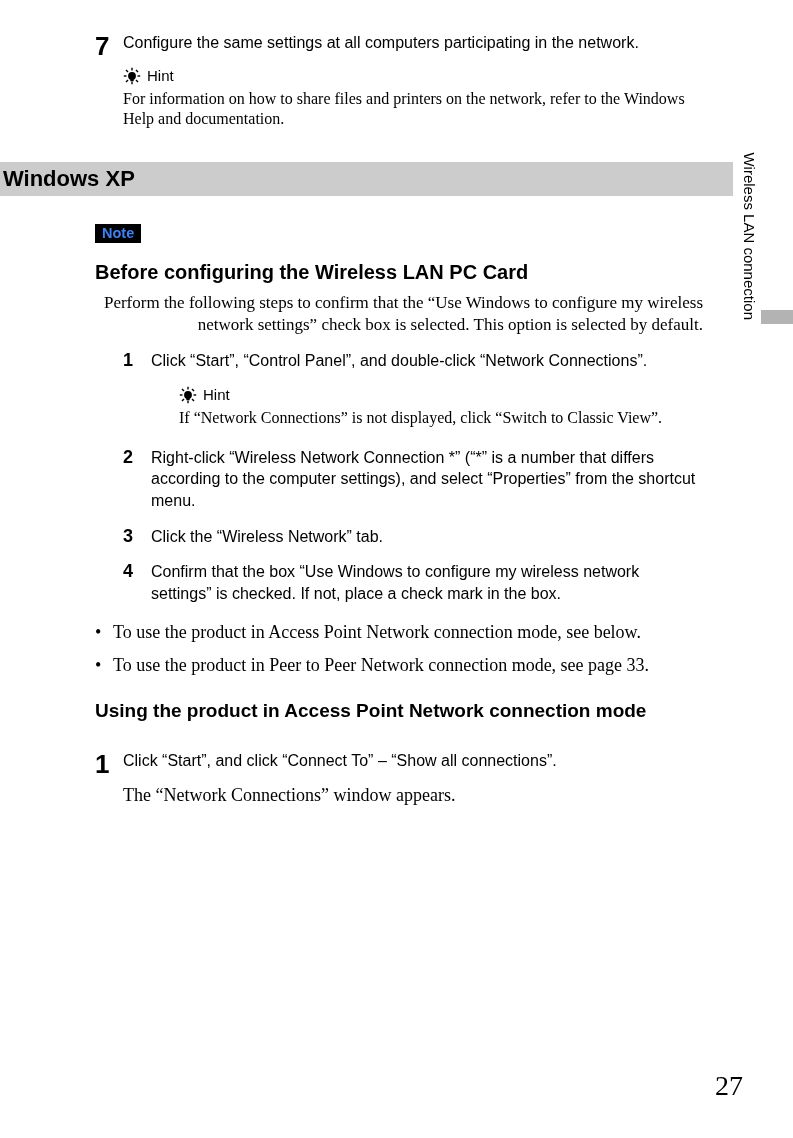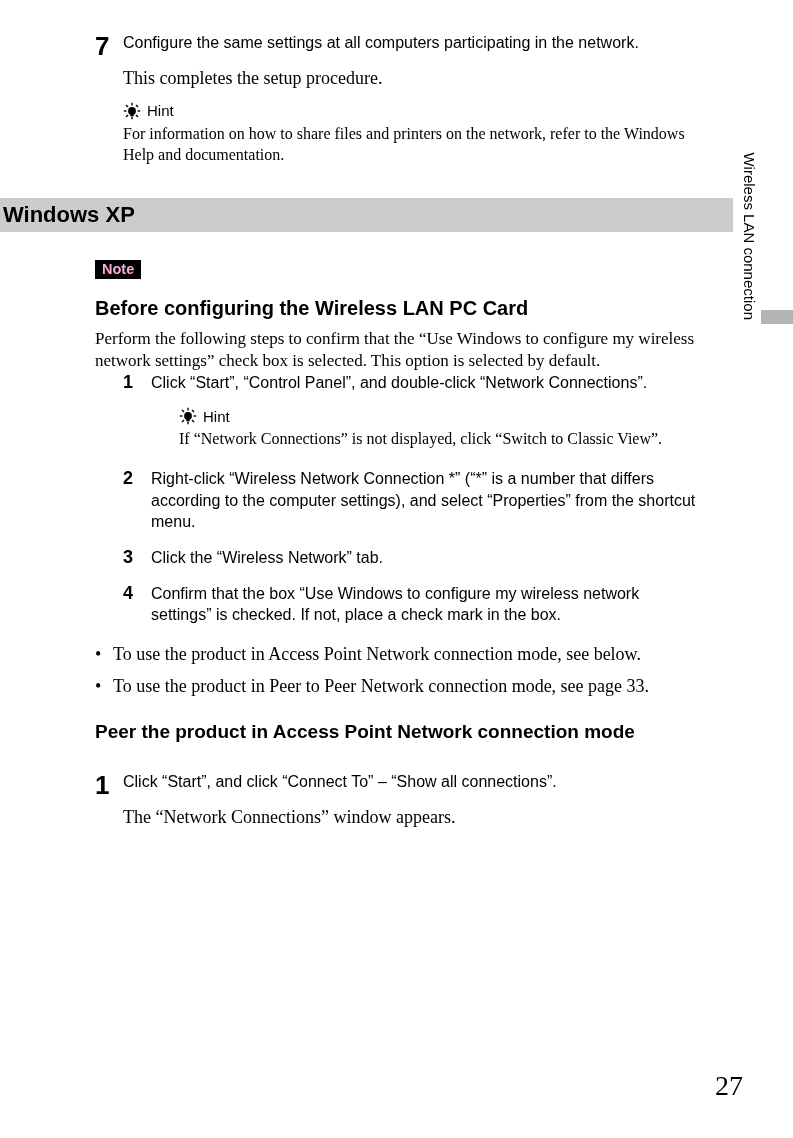--- a/index.html
+++ b/index.html
@@ -93,37 +93,39 @@
     width: 720px;
     background: #cccccc;
     padding: 4px 10px 4px 3px;
     font-family: Arial, Helvetica, sans-serif;
     font-weight: bold;
     font-size: 22px;
   }
   .note-box {
     display: inline-block;
     background: #000;
-    color: #f9a8d4;
+    color: #3b82f6;
     font-family: Arial, Helvetica, sans-serif;
     font-weight: bold;
     font-size: 14.5px;
     padding: 1px 7px 2px;
     margin-bottom: 18px;
   }
   .sub-heading {
     font-family: Arial, Helvetica, sans-serif;
     font-weight: bold;
     font-size: 20px;
     margin-bottom: 8px;
   }
   .intro-text {
     font-family: "Times New Roman", Times, serif;
     font-size: 17px;
     line-height: 1.3;
+    margin-bottom: 14px;
+    text-align: right;
   }
   .ord-list {
     margin-left: 28px;
   }
   .ord-list .step-row .step-num {
     font-size: 18px;
   }
   .ord-list .step-row {
     margin-bottom: 14px;
   }
@@ -160,21 +162,20 @@
 
 <div class="tab-marker"></div>
 <div class="side-label">Wireless LAN connection</div>
 
 <div class="page">
 
   <div class="step-row">
     <div class="step-num big">7</div>
     <div class="step-body">Configure the same settings at all computers participating in the network.</div>
   </div>
-  <div class="step-sub">This completes the setup procedure.</div>
 
   <div class="hint-row">
     <span class="hint-icon">
       <svg width="18" height="18" viewBox="0 0 18 18">
         <g stroke="#000" stroke-width="1.4" fill="none">
           <circle cx="9" cy="9" r="3.2" fill="#000"></circle>
           <line x1="9" y1="0.8" x2="9" y2="3.5"></line>
           <line x1="9" y1="14.5" x2="9" y2="17.2"></line>
           <line x1="0.8" y1="9" x2="3.5" y2="9"></line>
           <line x1="14.5" y1="9" x2="17.2" y2="9"></line>
@@ -245,21 +246,21 @@
 
   <div class="bullet-row">
     <div class="bullet-dot">•</div>
     <div>To use the product in Access Point Network connection mode, see below.</div>
   </div>
   <div class="bullet-row">
     <div class="bullet-dot">•</div>
     <div>To use the product in Peer to Peer Network connection mode, see page 33.</div>
   </div>
 
-  <div class="section-title">Peer the product in Access Point Network connection mode</div>
+  <div class="section-title">Using the product in Access Point Network connection mode</div>
 
   <div class="step-row">
     <div class="step-num big">1</div>
     <div class="step-body">Click “Start”, and click “Connect To” – “Show all connections”.</div>
   </div>
   <div class="step-sub">The “Network Connections” window appears.</div>
 
 </div>
 
 <div class="page-num">27</div>

